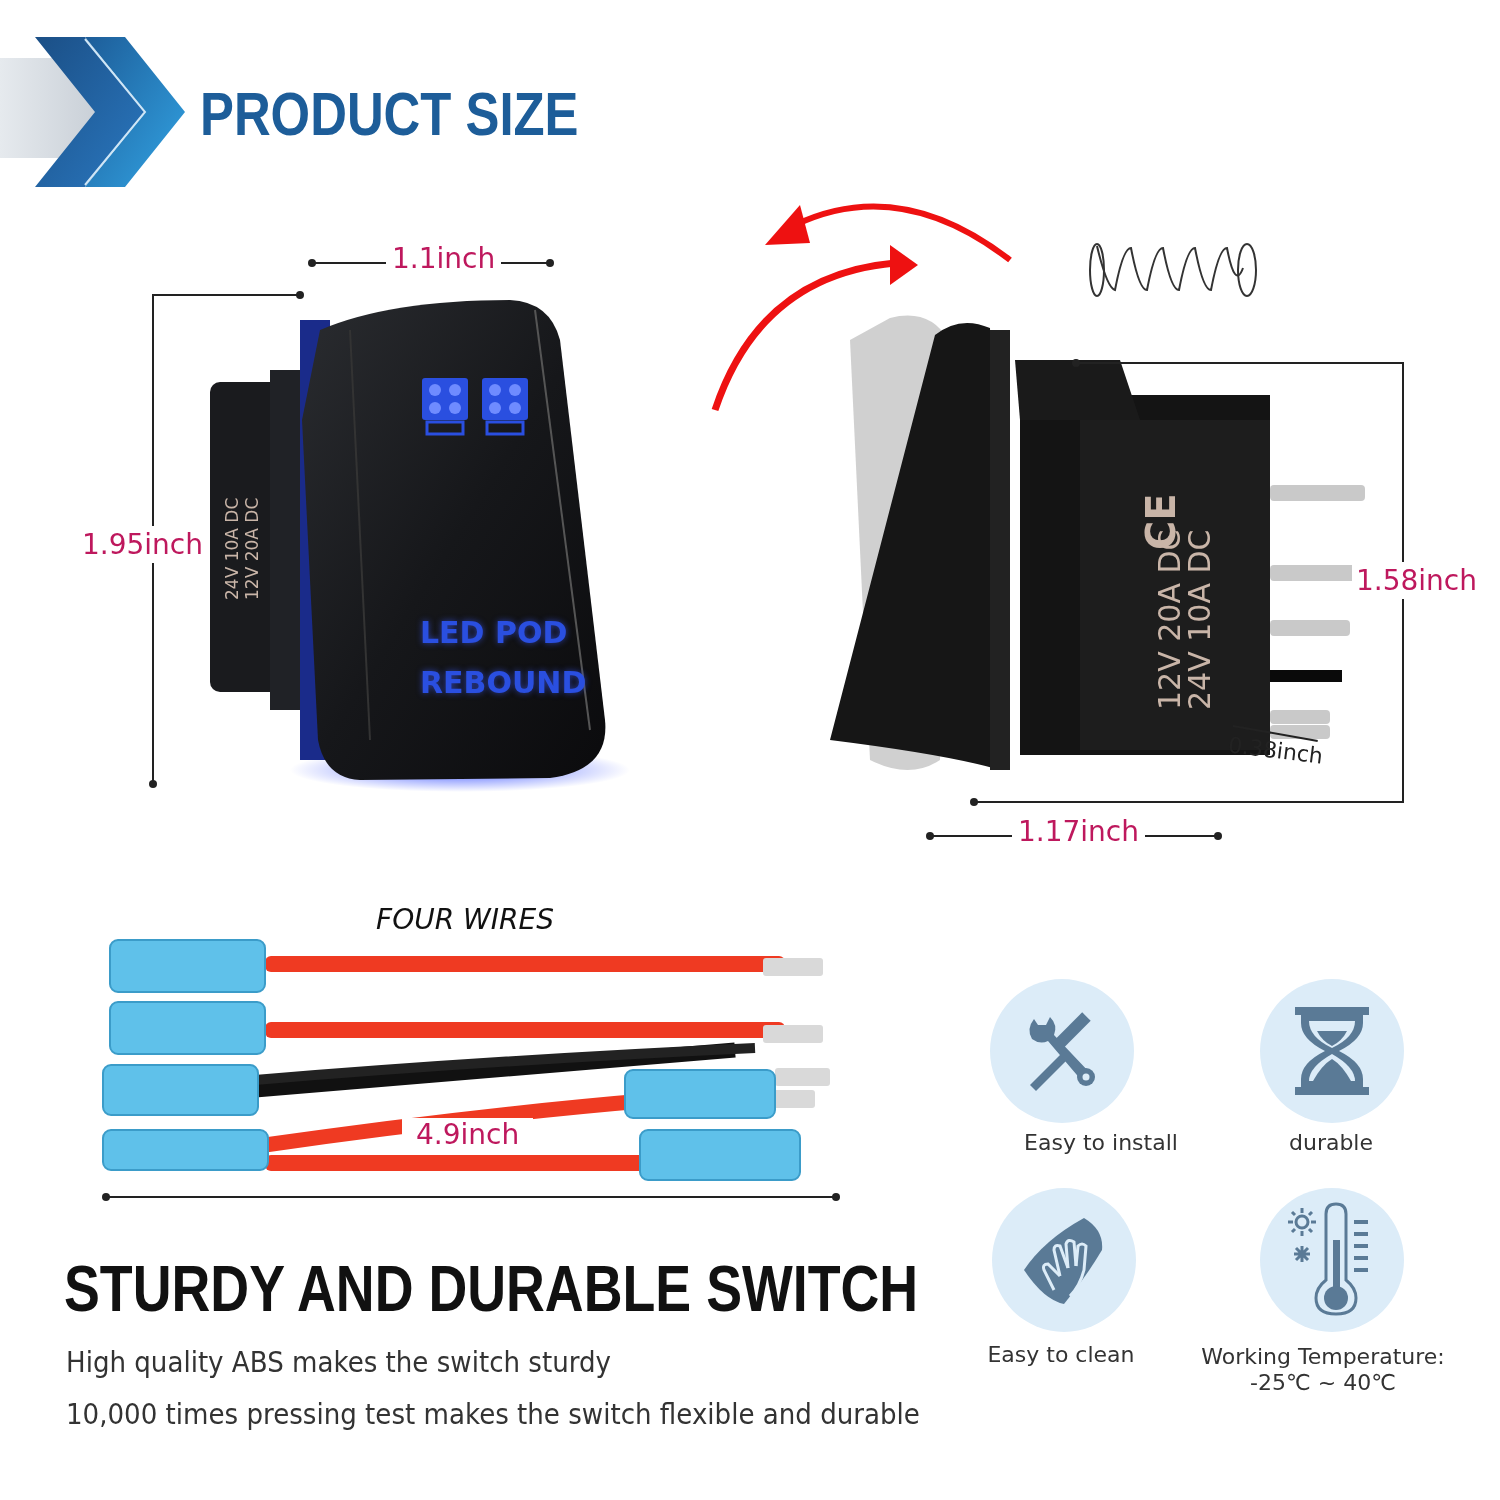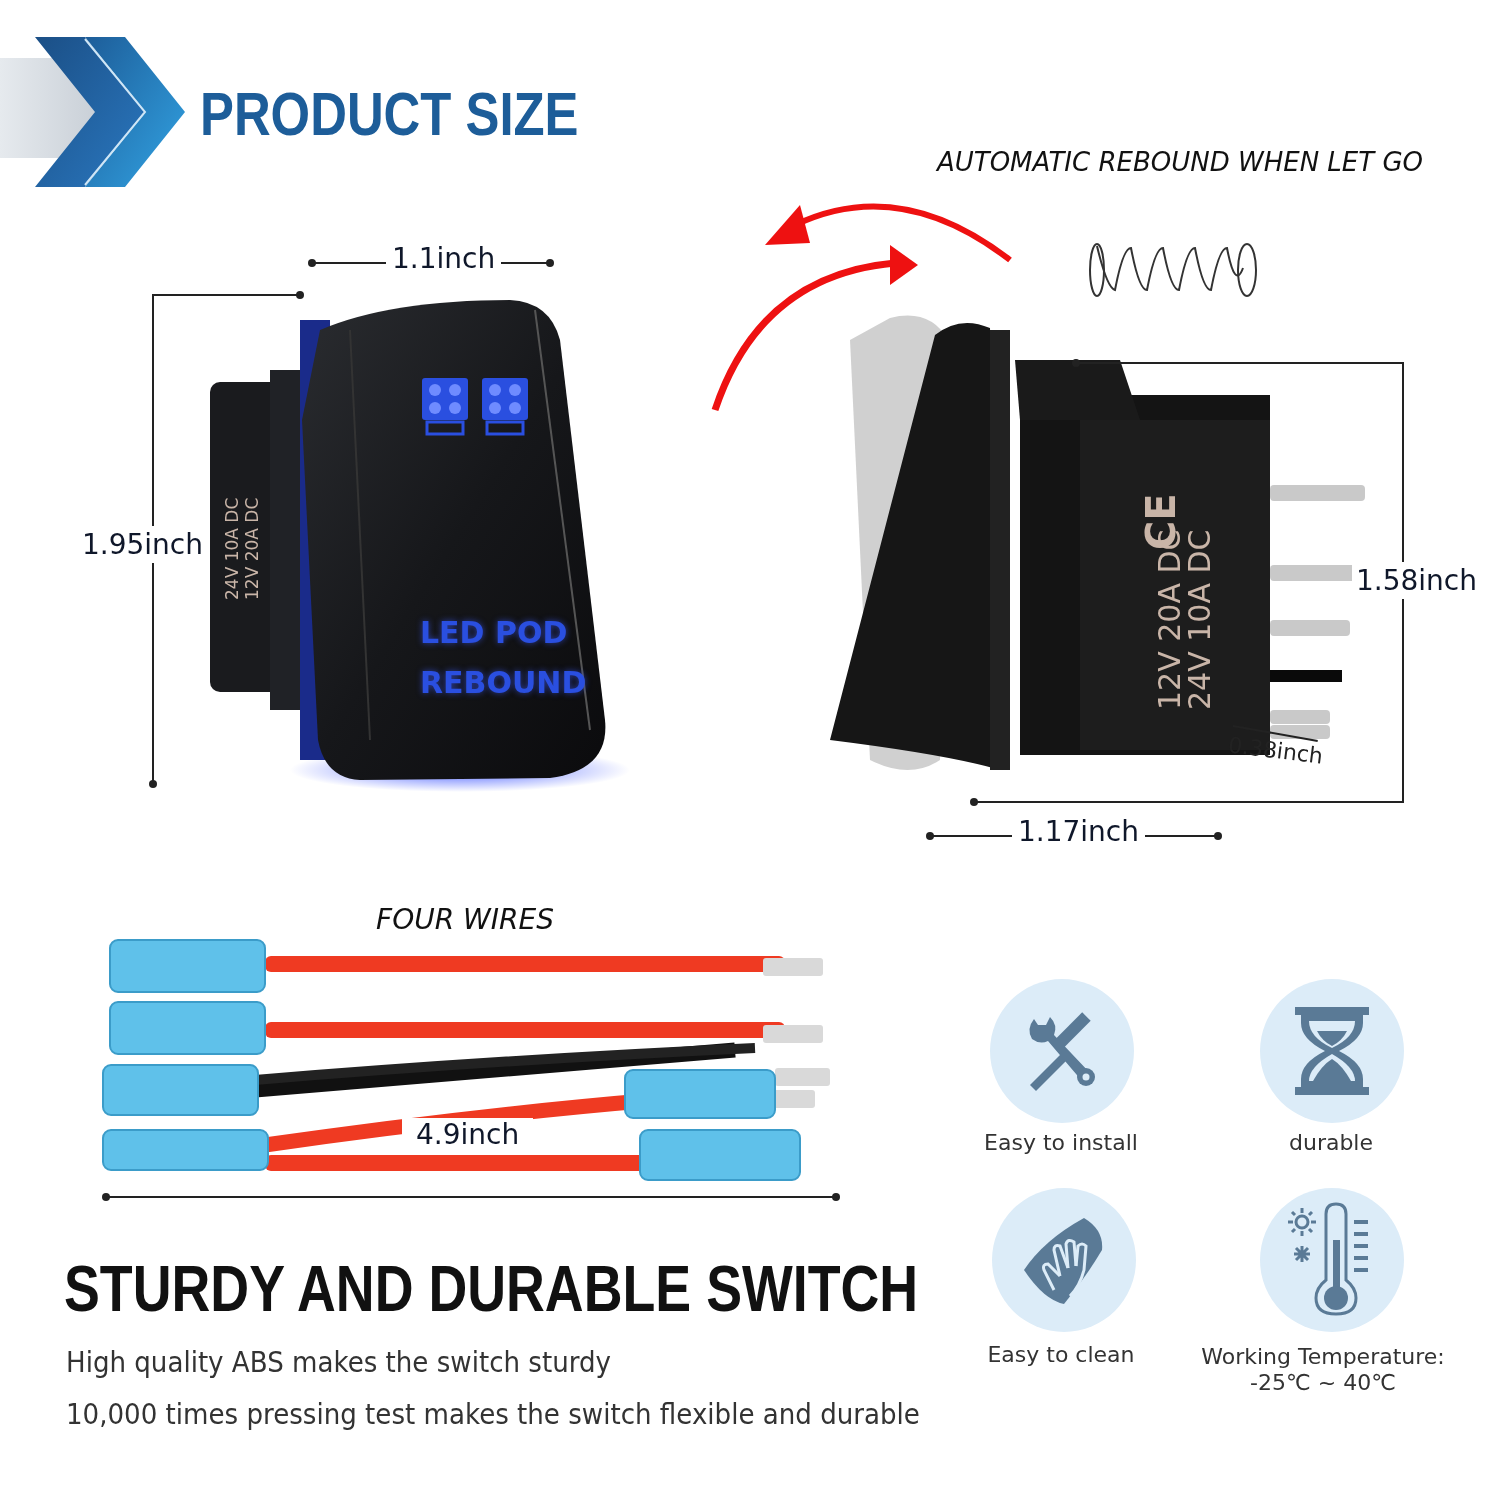--- a/index.html
+++ b/index.html
@@ -1,21 +1,21 @@
 <!DOCTYPE html>
 <html><head>
 <meta charset="utf-8">
 <style>
   html,body{margin:0;padding:0;background:#ffffff;}
   body{width:1500px;height:1500px;position:relative;overflow:hidden;font-family:"Liberation Sans","DejaVu Sans",sans-serif;color:#1a1a1a;}
   .abs{position:absolute;}
   
   .hdr-bar{left:0;top:58px;width:110px;height:100px;background:linear-gradient(90deg,#e6eaee,#c5ccd4);}
   .title{left:200px;top:78px;font-size:62px;font-weight:bold;color:#1d5d99;letter-spacing:0px;transform:scaleX(0.82);transform-origin:left top;font-family:"Liberation Sans",sans-serif;}
-  .dim{font-size:28px;color:#0f172a;font-family:"DejaVu Sans",sans-serif;background:#fff;padding:0 6px;white-space:nowrap;}
+  .dim{font-size:28px;color:#be185d;font-family:"DejaVu Sans",sans-serif;background:#fff;padding:0 6px;white-space:nowrap;}
   .line{background:#222;}
   .dot{width:8px;height:8px;border-radius:50%;background:#222;}
   .note{font-style:italic;font-size:26px;color:#111;text-align:center;font-family:"DejaVu Sans",sans-serif;line-height:40px;}
   .feat-circle{width:144px;height:144px;border-radius:50%;background:#dcecf8;display:flex;align-items:center;justify-content:center;}
   .feat-label{font-size:22px;color:#333;text-align:center;font-family:"DejaVu Sans",sans-serif;line-height:26px;white-space:nowrap;}
   .h2{left:64px;top:1252px;font-size:64px;font-weight:bold;color:#111;transform:scaleX(0.84);transform-origin:left top;white-space:nowrap;}
   .p{left:66px;font-size:29px;color:#333;white-space:nowrap;font-family:"DejaVu Sans",sans-serif;transform:scaleX(0.9);transform-origin:left top;}
   .switch-front{left:210px;top:300px;width:420px;height:500px;}
   .switch-side{left:830px;top:300px;width:560px;height:500px;}
   .led-text{font-family:"DejaVu Sans",sans-serif;font-weight:bold;color:#2a4fe0;font-size:30px;text-shadow:0 0 6px rgba(60,90,255,0.6);line-height:50px;}
@@ -90,21 +90,20 @@
   </g>
   <text x="28" y="300" transform="rotate(-90 28 300)" fill="#c9b5a8" font-size="17" font-family="DejaVu Sans,sans-serif">24V 10A DC</text>
   <text x="48" y="300" transform="rotate(-90 48 300)" fill="#c9b5a8" font-size="17" font-family="DejaVu Sans,sans-serif">12V 20A DC</text>
 </svg>
 <div class="abs led-text" style="left:420px;top:608px;width:170px">
   <div>LED POD</div>
   <div>REBOUND</div>
 </div>
 
 <div class="abs note" style="left:920px;top:142px;width:520px">
-  <div>AUTOMATIC REBOUND WHEN LET GO</div>
 </div>
 <svg class="abs" style="left:1085px;top:238px" width="180" height="65">
   <ellipse cx="12" cy="32" rx="7" ry="26" fill="none" stroke="#333" stroke-width="2"></ellipse>
   <path d="M12 8 Q22 50 30 52 Q38 10 46 10 Q54 52 62 52 Q70 10 78 10 Q86 52 94 52 Q102 10 110 10 Q118 52 126 52 Q134 10 142 10 Q150 52 158 30" fill="none" stroke="#333" stroke-width="2"></path>
   <ellipse cx="162" cy="32" rx="9" ry="26" fill="none" stroke="#333" stroke-width="2"></ellipse>
 </svg>
 <svg class="abs" style="left:700px;top:185px" width="340" height="240">
   <path d="M310 75 Q200 -10 95 40" fill="none" stroke="#ee1111" stroke-width="6"></path>
   <polygon points="65,60 100,20 110,58" fill="#ee1111"></polygon>
   <path d="M15 225 Q60 90 195 78" fill="none" stroke="#ee1111" stroke-width="7"></path>
@@ -180,21 +179,21 @@
   <svg width="100" height="100" viewBox="0 0 100 100">
     <g fill="#5a7a96">
       <path d="M22 18 Q14 28 20 38 Q28 44 36 40 L70 80 L78 72 L42 34 Q46 24 38 16 L34 24 L26 24 Z"></path>
       <circle cx="74" cy="76" r="9"></circle>
       <rect x="55" y="10" width="12" height="38" transform="rotate(45 61 29)"></rect>
       <path d="M18 84 L50 52 L56 58 L24 90 Z"></path>
     </g>
     <circle cx="74" cy="76" r="3.5" fill="#dcecf8"></circle>
   </svg>
 </div>
-<div class="abs feat-label" style="left:966px;top:1130px;width:190px">Easy to install</div>
+<div class="abs feat-label" style="left:1006px;top:1130px;width:190px">Easy to install</div>
 
 <div class="abs feat-circle" style="left:1260px;top:979px">
   <svg width="90" height="100" viewBox="0 0 90 100">
     <g fill="#5a7a96">
       <rect x="8" y="6" width="74" height="8"></rect>
       <rect x="8" y="86" width="74" height="8"></rect>
       <path d="M14 14 L76 14 L76 22 Q76 38 52 50 Q76 62 76 78 L76 86 L14 86 L14 78 Q14 62 38 50 Q14 38 14 22 Z"></path>
     </g>
     <path d="M22 20 L68 20 Q68 36 45 47 Q22 36 22 20 Z" fill="#dcecf8"></path>
     <path d="M30 30 L60 30 Q55 40 45 45 Q35 40 30 30 Z" fill="#5a7a96"></path>

